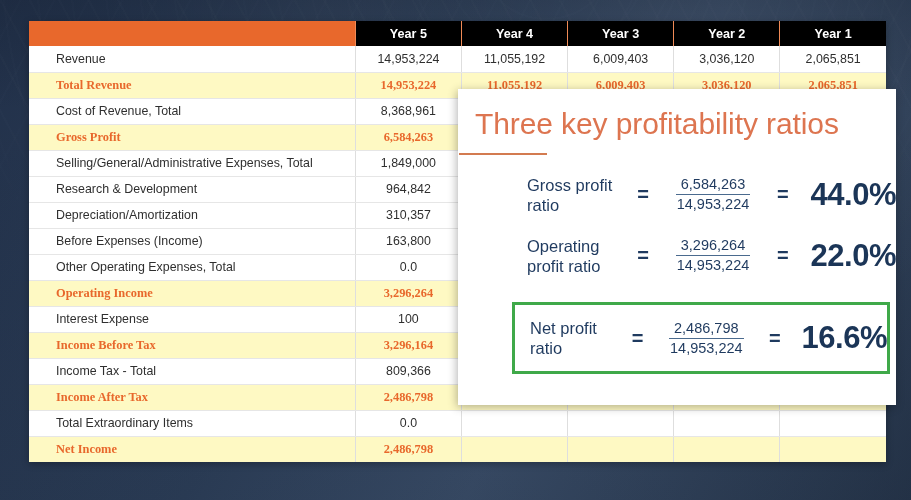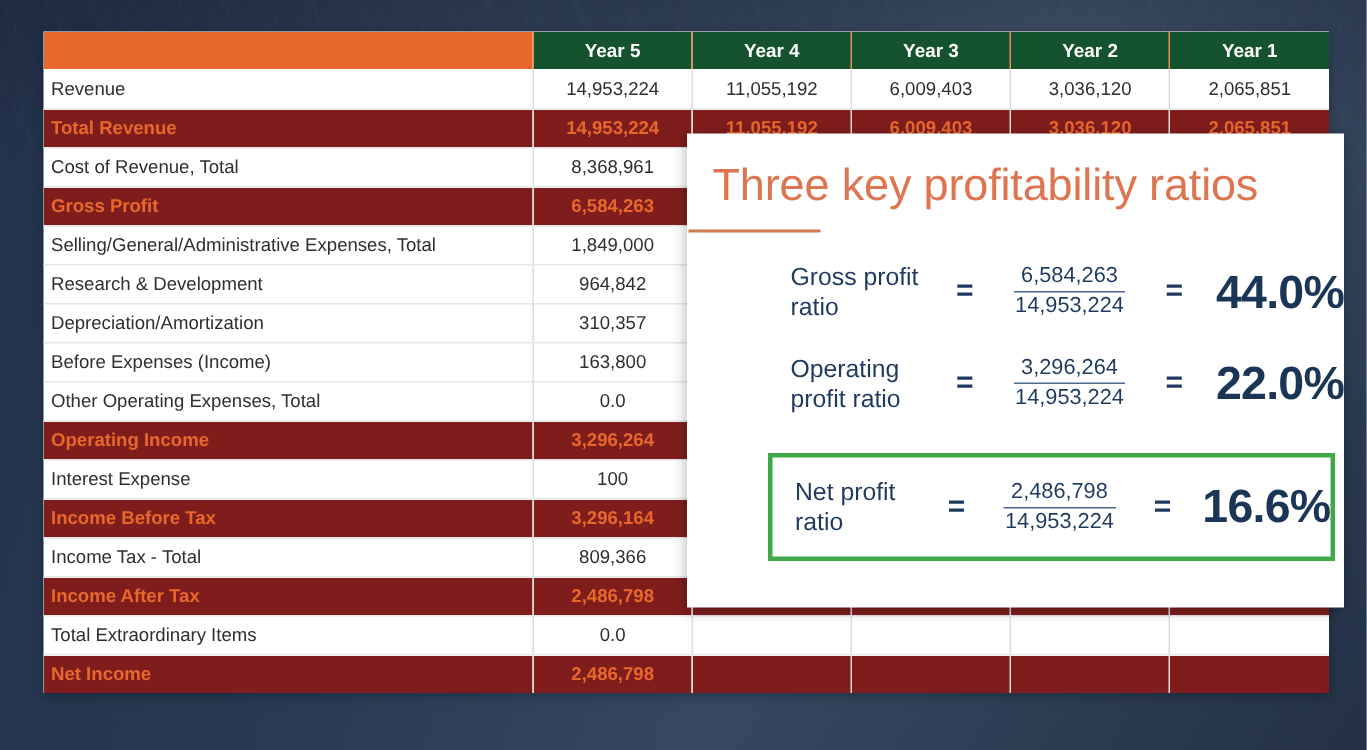--- a/index.html
+++ b/index.html
@@ -59,48 +59,49 @@
   th, td {
     height: 26px;
     font-size: 12.4px;
     line-height: 14px;
     border-right: 1px solid #dedede;
     border-bottom: 1px solid #e6e6e6;
     white-space: nowrap;
     overflow: hidden;
   }
   thead th {
-    background: #14532d;
+    background: #000000;
     color: #ffffff;
     font-weight: bold;
     text-align: center;
     font-size: 12.6px;
     height: 25px;
     border-right: 1px solid #f08a56;
     border-bottom: none;
   }
   thead th:last-child { border-right: none; }
   thead th.lbl { background: #e8682c; }
 
   col.c-label { width: 326px; }
   col.c-year  { width: 106px; }
 
   td.lbl {
     text-align: left;
-    padding-left: 5px;
+    padding-left: 27px;
     color: #2f2f2f;
   }
   td.val {
     text-align: center;
     color: #2f2f2f;
   }
   tr.hl td {
-    background: #7f1d1d;
+    background: #fef9c3;
     color: #e8682c;
     font-weight: bold;
+    font-family: Liberation Serif, serif;
   }
   tr:last-child td { border-bottom: none; }
   td:last-child { border-right: none; }
 
   
   #ratio-panel {
     position: absolute;
     left: 458px;
     top: 89px;
     width: 438px;

